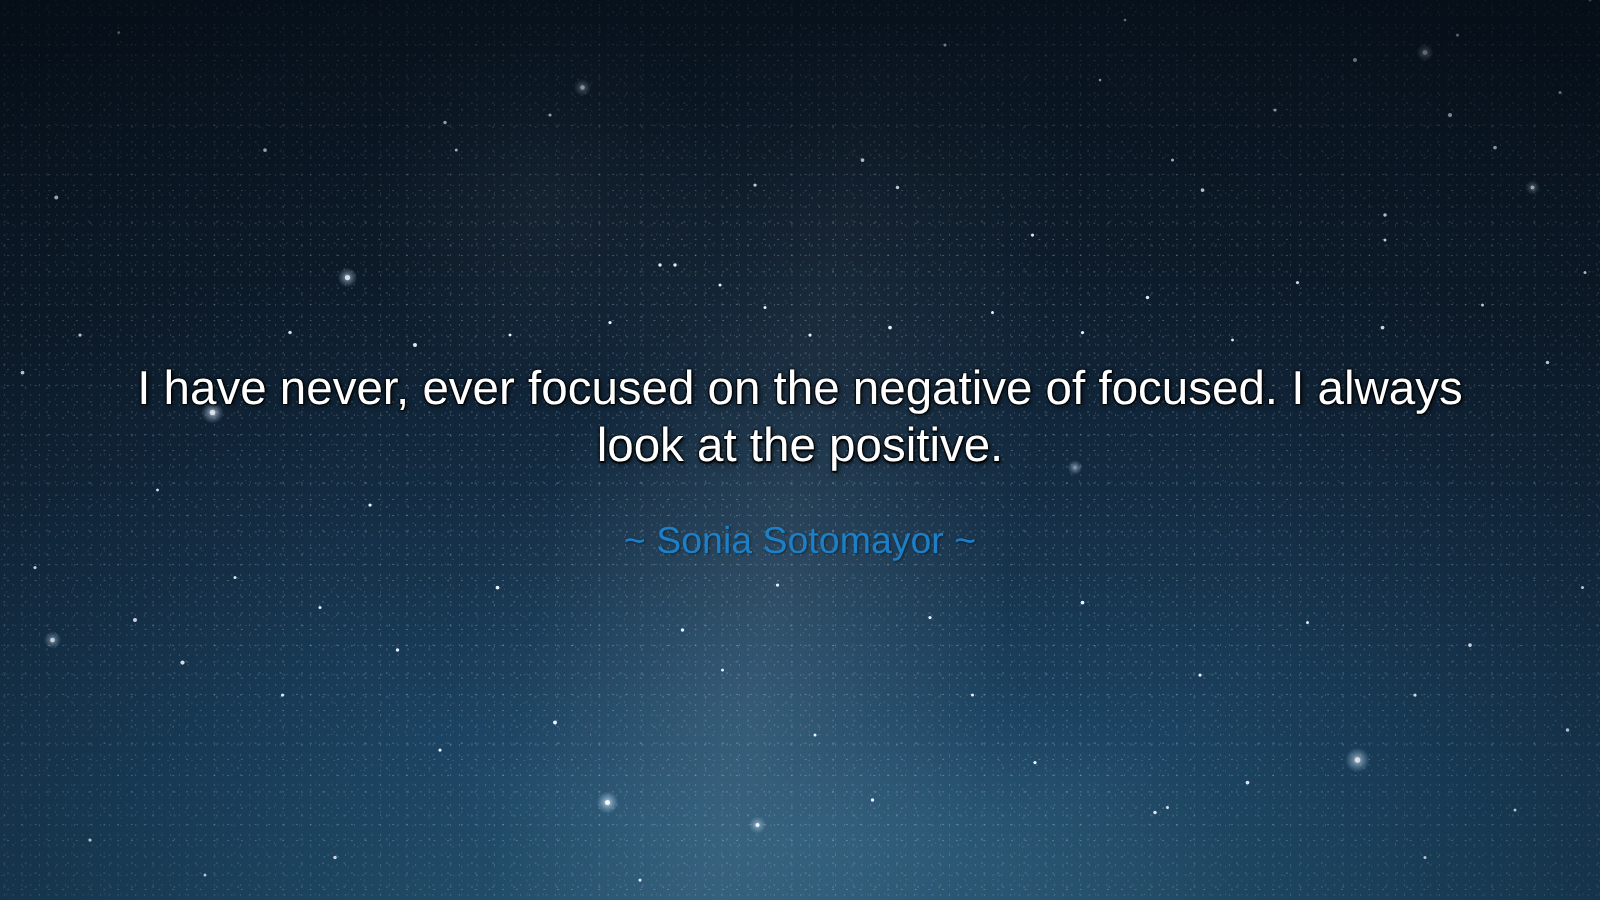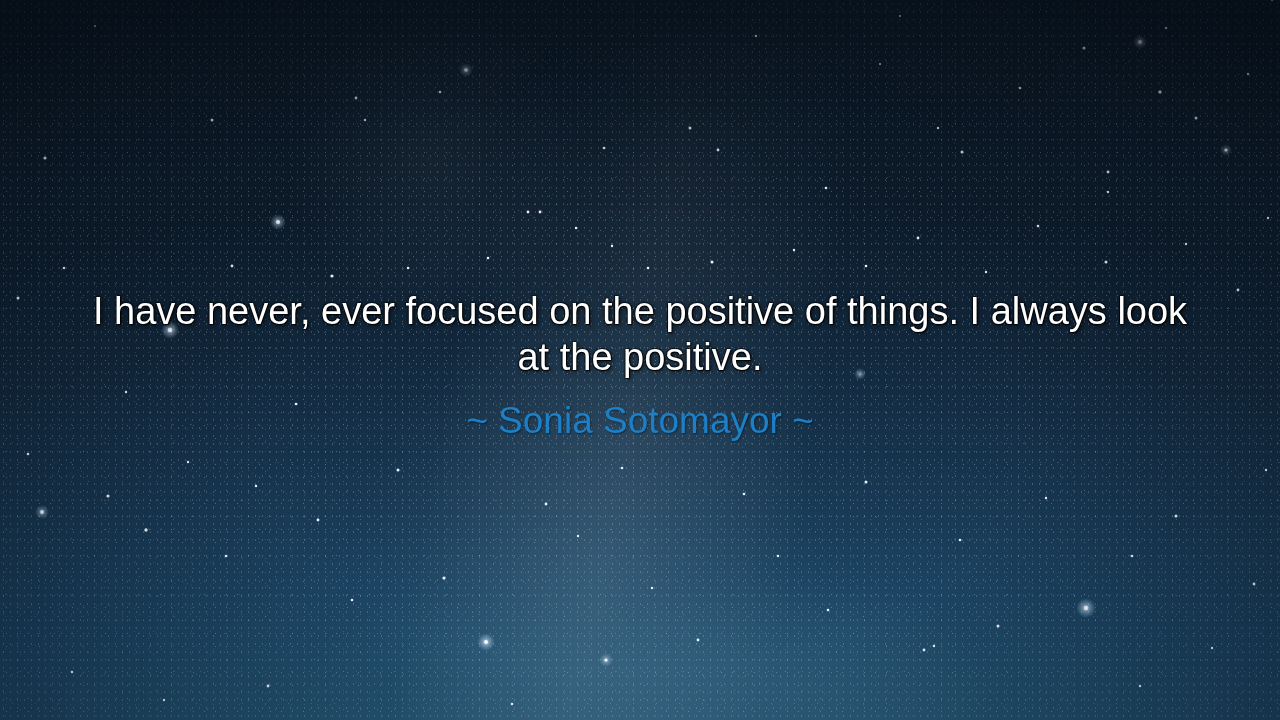--- a/index.html
+++ b/index.html
@@ -109,23 +109,23 @@
     letter-spacing: 0px;
     text-shadow:
        1px 1px 1px rgba(0,0,0,.85),
       -1px 1px 1px rgba(0,0,0,.55),
        1px -1px 1px rgba(0,0,0,.45),
       -1px -1px 1px rgba(0,0,0,.45),
        2px 2px 4px rgba(0,0,0,.55);
   }
 
   .attribution {
-    margin: 22px auto 0;
+    margin: 34px auto 0;
     color: #1d7fc6;
-    font-size: 37px;
+    font-size: 30px;
     line-height: 38px;
     font-weight: 400;
     text-shadow: 1px 1px 2px rgba(0,0,0,.40);
   }
 </style>
 </head>
 <body>
 
 <div id="stage">
 
@@ -250,19 +250,19 @@
       <circle cx="606" cy="660" r="7" fill="url(#glow)" opacity=".6"></circle>
       <circle cx="860" cy="374" r="6" fill="url(#glow)" opacity=".6"></circle>
       <circle cx="1226" cy="150" r="6" fill="url(#glow)" opacity=".55"></circle>
     </g>
   </svg>
 
   <div class="vignette"></div>
 
   <div class="text-block">
     <div class="quote">
-      <span>I have never, ever focused on the positive of things. I always</span>
+      <span>I have never, ever focused on the negative of focused. I always</span>
       <span>look at the positive.</span>
     </div>
     <div class="attribution">~ Sonia Sotomayor ~</div>
   </div>
 
 </div>
 
 </body></html>

